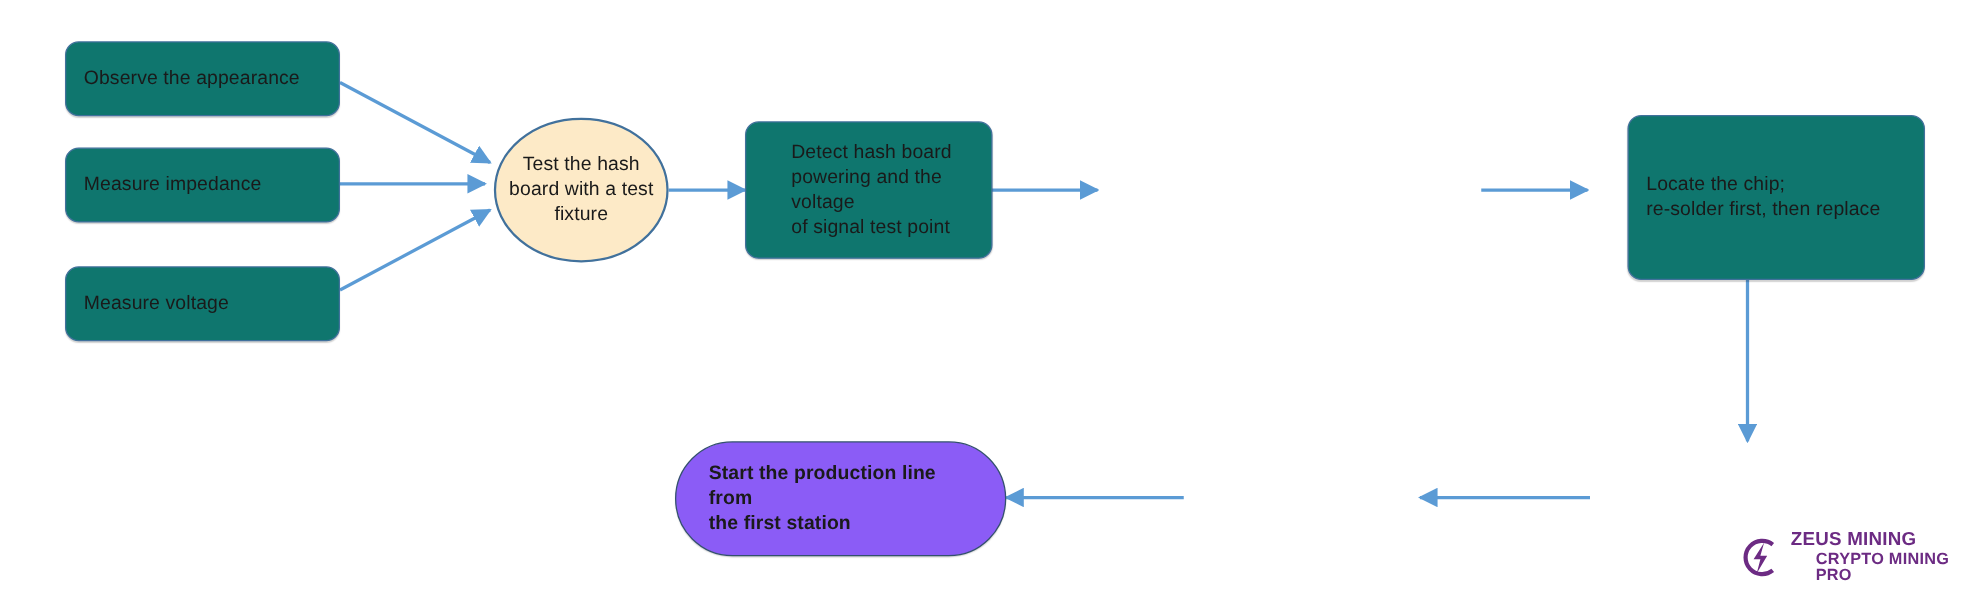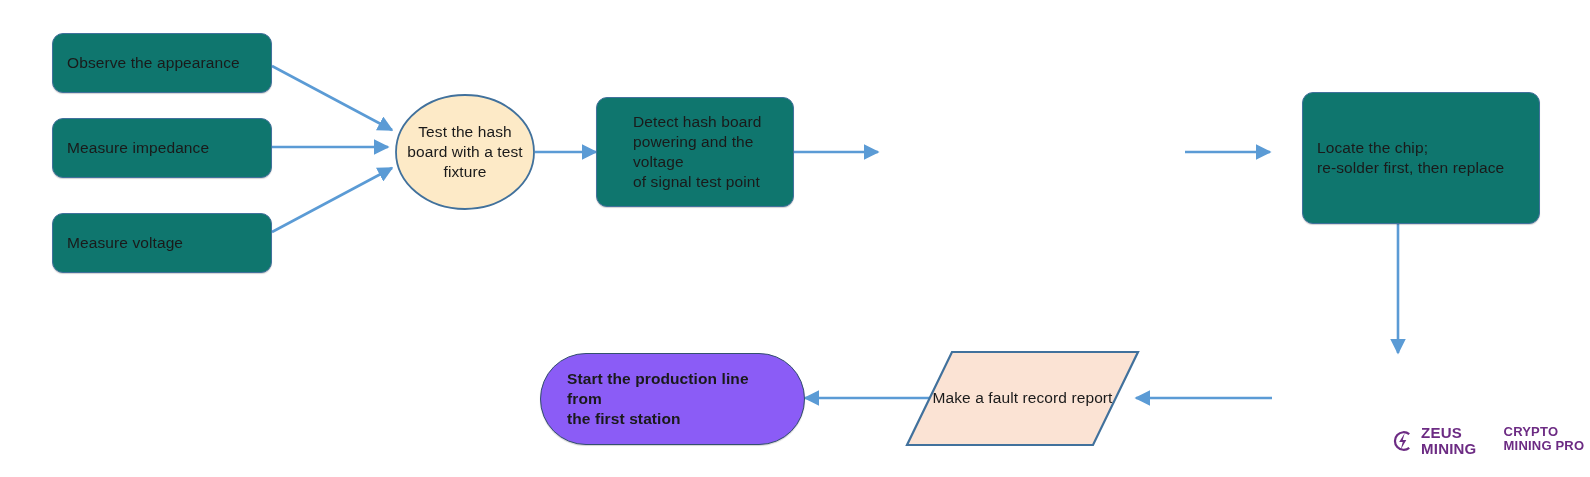--- a/index.html
+++ b/index.html
@@ -78,21 +78,21 @@
   }
 
   #watermark {
     position: absolute;
     display: flex;
     align-items: center;
     gap: 7px;
   }
   #watermark .wm-text {
     display: flex;
-    flex-direction: row;
+    flex-direction: column;
     line-height: 1.05;
   }
   #watermark .wm-l1 {
     color: #6c2b83;
     font-weight: bold;
     font-size: 15px;
     letter-spacing: 0.2px;
   }
   #watermark .wm-l2 {
     color: #6c2b83;
@@ -153,26 +153,20 @@
 of signal test point</span>
   </div>
 
 
   <div class="node rect left-label" style="left:1272px; top:92px; width:238px; height:132px;margin-left:30px;">
     <span>Locate the chip;
 re-solder first, then replace</span>
   </div>
 
 
-  <div class="shape-wrap" style="left:905px; top:350px; width:235px; height:97px;">
-    <svg width="235" height="97" viewBox="0 0 235 97">
-      <polygon points="47,2 233,2 188,95 2,95" fill="#fbe3d4" stroke="#41719c" stroke-width="2.2"></polygon>
-    </svg>
-    <div class="shape-label">Make a fault record report</div>
-  </div>
 
   <div class="node stadium left-label" style="left:540px; top:353px; width:265px; height:92px;">
     <span>Start the production line from
 the first station</span>
   </div>
 
   <div id="watermark" style="left:1392px; top:424px;">
     <svg width="34" height="34" viewBox="0 0 34 34">
       <path d="M 26.5 6.5 A 13.5 13.5 0 1 0 26.5 27.5" fill="none" stroke="#6c2b83" stroke-width="3.4"></path>
       <polygon points="19.5,5 11,18.5 16.5,18.5 13.5,30 22,15.5 16.5,15.5" fill="#6c2b83"></polygon>

